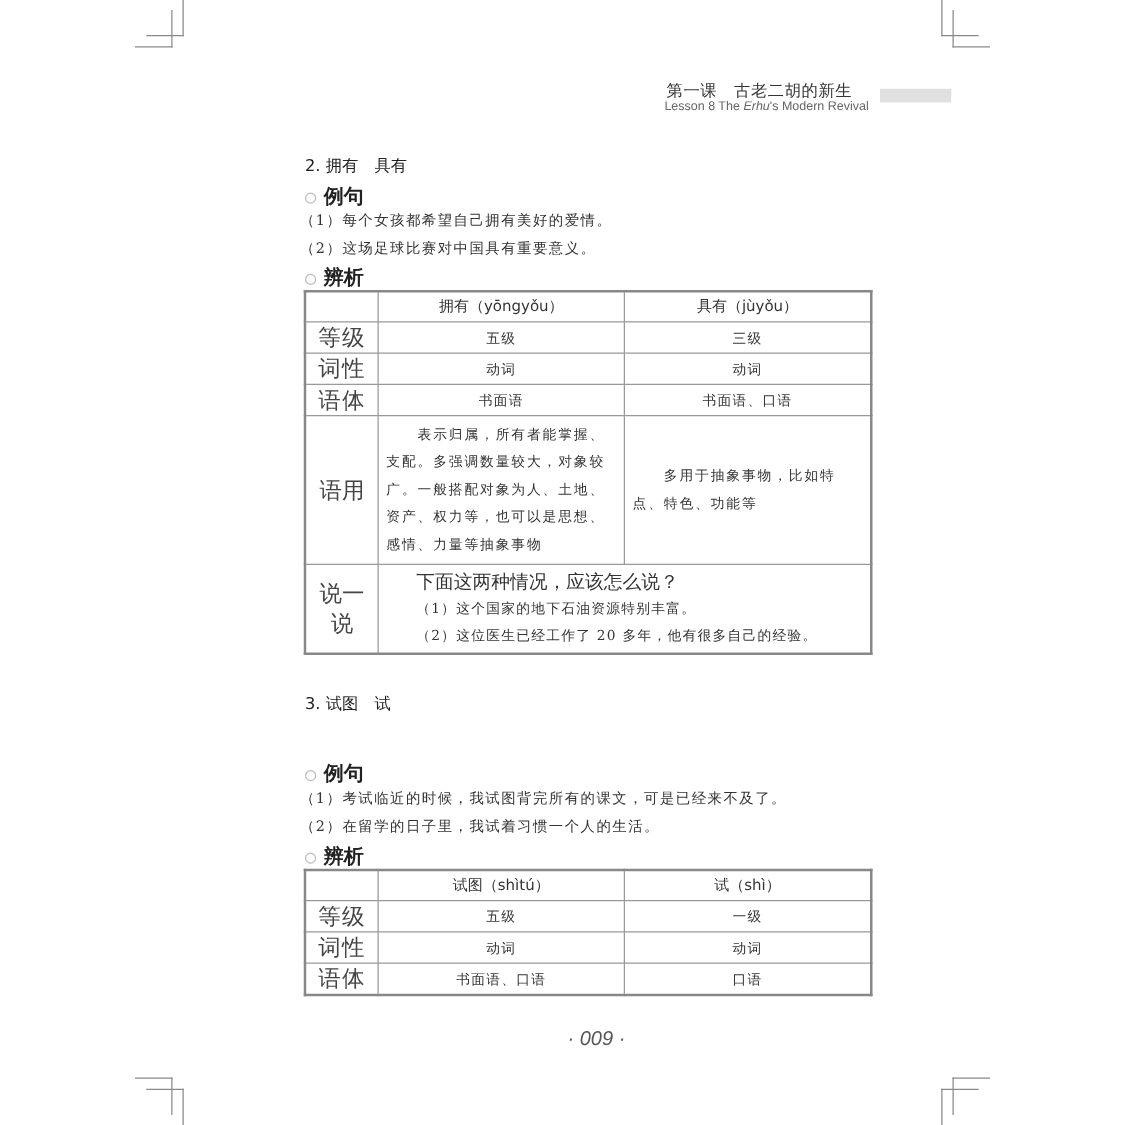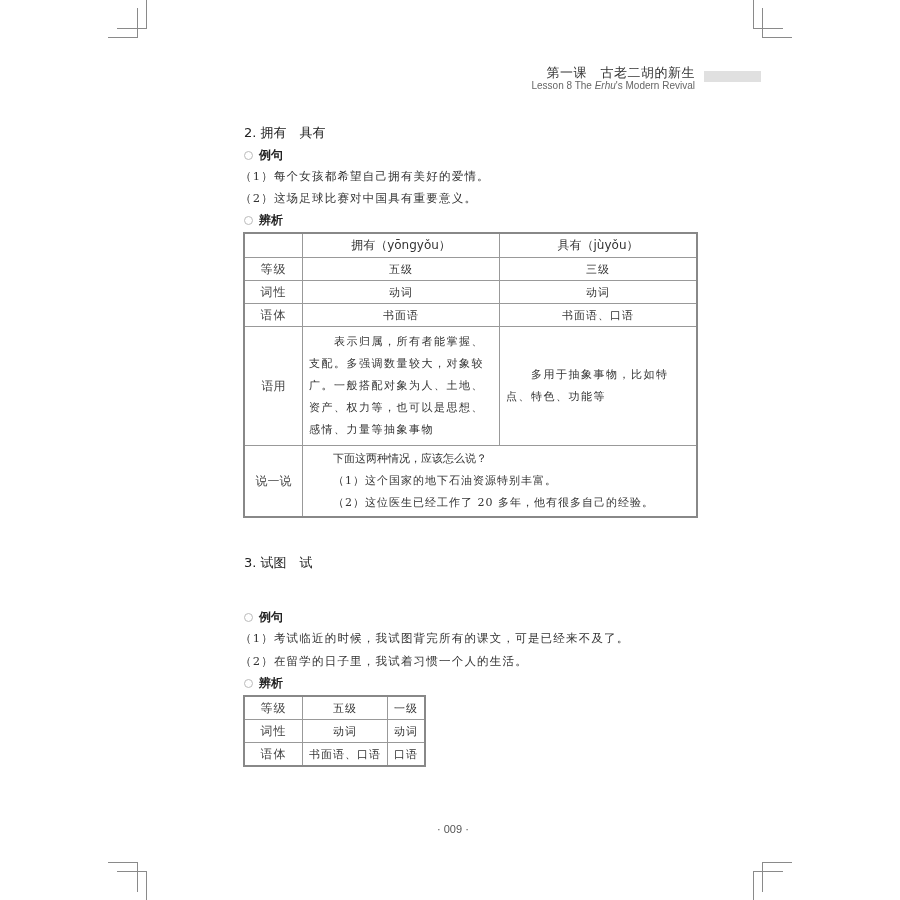--- a/index.html
+++ b/index.html
@@ -1,39 +1,39 @@
 <!DOCTYPE html>
 <html><head>
 <meta charset="utf-8">
 <style>
   html, body { margin:0; padding:0; }
   body { width:900px; height:900px; background:#ffffff; position:relative; overflow:hidden;
          font-family:"DejaVu Serif", serif; color:#333; }
   .crop { position:absolute; background:#8a8a8a; }
-  .hdr-cn { position:absolute; left:520px; top:64px; width:175px; text-align:right;
+  .hdr-cn { position:absolute; left:520px; top:64px; width:175px; text-align:center;
             font-family:"DejaVu Sans", sans-serif; font-size:13px; color:#333; letter-spacing:0.5px; }
   .hdr-en { position:absolute; left:500px; top:80px; width:195px; text-align:right;
             font-family:"Liberation Sans", sans-serif; font-size:10px; color:#666; }
   .hdr-en i { }
   .hdr-bar { position:absolute; left:704px; top:71px; width:57px; height:11px; background:#e0e0e0; }
   .sec-title { position:absolute; left:244px; font-family:"DejaVu Sans", sans-serif; font-size:13px; color:#222; }
-  .sub { position:absolute; left:244px; font-family:"DejaVu Sans", sans-serif; font-size:12px; font-weight:bold; color:#222; }
+  .sub { position:absolute; left:244px; font-family:"DejaVu Sans", sans-serif; font-size:16px; font-weight:bold; color:#222; }
   .sub .bullet { display:inline-block; width:9px; height:9px; border-radius:50%; border:1.5px solid #bbb;
                  box-sizing:border-box; margin-right:6px; vertical-align:-1px; }
   .ex { position:absolute; left:240px; font-size:11.5px; color:#333; letter-spacing:1.2px; }
   table.cmp { position:absolute; left:243px; border-collapse:collapse; border:2px solid #888;padding-left:44px; }
   table.cmp td { border:1px solid #999; font-size:11px; color:#333; padding:0 6px; text-align:center; }
-  table.cmp td.lab { width:45px; font-family:"DejaVu Sans", sans-serif; font-size:12px; color:#444; }
+  table.cmp td.lab { width:45px; font-family:"DejaVu Sans", sans-serif; font-size:18px; color:#444; }
   table.cmp td.c1 { width:184px; }
   table.cmp td.c2 { width:184px; }
   table.cmp tr.head td { font-family:"DejaVu Sans", sans-serif; font-size:12px; color:#333; height:23px; }
   table.cmp tr.r td { height:22px; letter-spacing:1px; }
   td.para { text-align:left !important; line-height:22px; letter-spacing:1.5px; padding:4px 6px !important; }
   td.speak { text-align:left !important; line-height:22px; padding:2px 6px 2px 30px !important; letter-spacing:1px; }
-  .pageno { position:absolute; left:437px; top:823px; font-family:"Liberation Sans", sans-serif; font-size:11px; color:#555; }
+  .pageno { position:absolute; left:454px; top:823px; font-family:"Liberation Sans", sans-serif; font-size:16px; color:#555;font-style:italic; }
 </style>
 </head>
 <body>
 
 <div>
   <div class="crop" style="left:146px;top:0;width:1px;height:29px"></div>
   <div class="crop" style="left:117px;top:28px;width:30px;height:1px"></div>
   <div class="crop" style="left:137px;top:8px;width:1px;height:30px"></div>
   <div class="crop" style="left:108px;top:37px;width:30px;height:1px"></div>
 </div>
@@ -89,36 +89,41 @@
     <td>书面语、口语</td>
   </tr>
   <tr>
     <td class="lab">语用</td>
     <td class="para" style="height:102px">　　表示归属，所有者能掌握、支配。多强调数量较大，对象较广。一般搭配对象为人、土地、资产、权力等，也可以是思想、感情、力量等抽象事物</td>
     <td class="para">　　多用于抽象事物，比如特点、特色、功能等</td>
   </tr>
   <tr>
     <td class="lab">说一说</td>
     <td class="speak" colspan="2">
-      <div style="font-family:'DejaVu Sans',sans-serif;font-size:11px;letter-spacing:0">下面这两种情况，应该怎么说？</div>
+      <div style="font-family:'DejaVu Sans',sans-serif;font-size:15px;letter-spacing:0">下面这两种情况，应该怎么说？</div>
       <div>（1）这个国家的地下石油资源特别丰富。</div>
       <div>（2）这位医生已经工作了 20 多年，他有很多自己的经验。</div>
     </td>
   </tr>
 </tbody>
   </table>
 
 <div class="sec-title" style="top:554px">3. 试图　试</div>
 <div class="sub" style="top:609px"><span class="bullet"></span><span>例句</span></div>
 <div class="ex" style="top:631px">（1）考试临近的时候，我试图背完所有的课文，可是已经来不及了。</div>
 <div class="ex" style="top:654px">（2）在留学的日子里，我试着习惯一个人的生活。</div>
 <div class="sub" style="top:675px"><span class="bullet"></span><span>辨析</span></div>
 
 <table class="cmp" style="top:695px">
   <tbody>
+      <tr class="head">
+    <td class="lab"></td>
+    <td class="c1">试图（shìtú）</td>
+    <td class="c2">试（shì）</td>
+  </tr>
   <tr class="r">
     <td class="lab">等级</td>
     <td>五级</td>
     <td>一级</td>
   </tr>
   <tr class="r">
     <td class="lab">词性</td>
     <td>动词</td>
     <td>动词</td>
   </tr>

